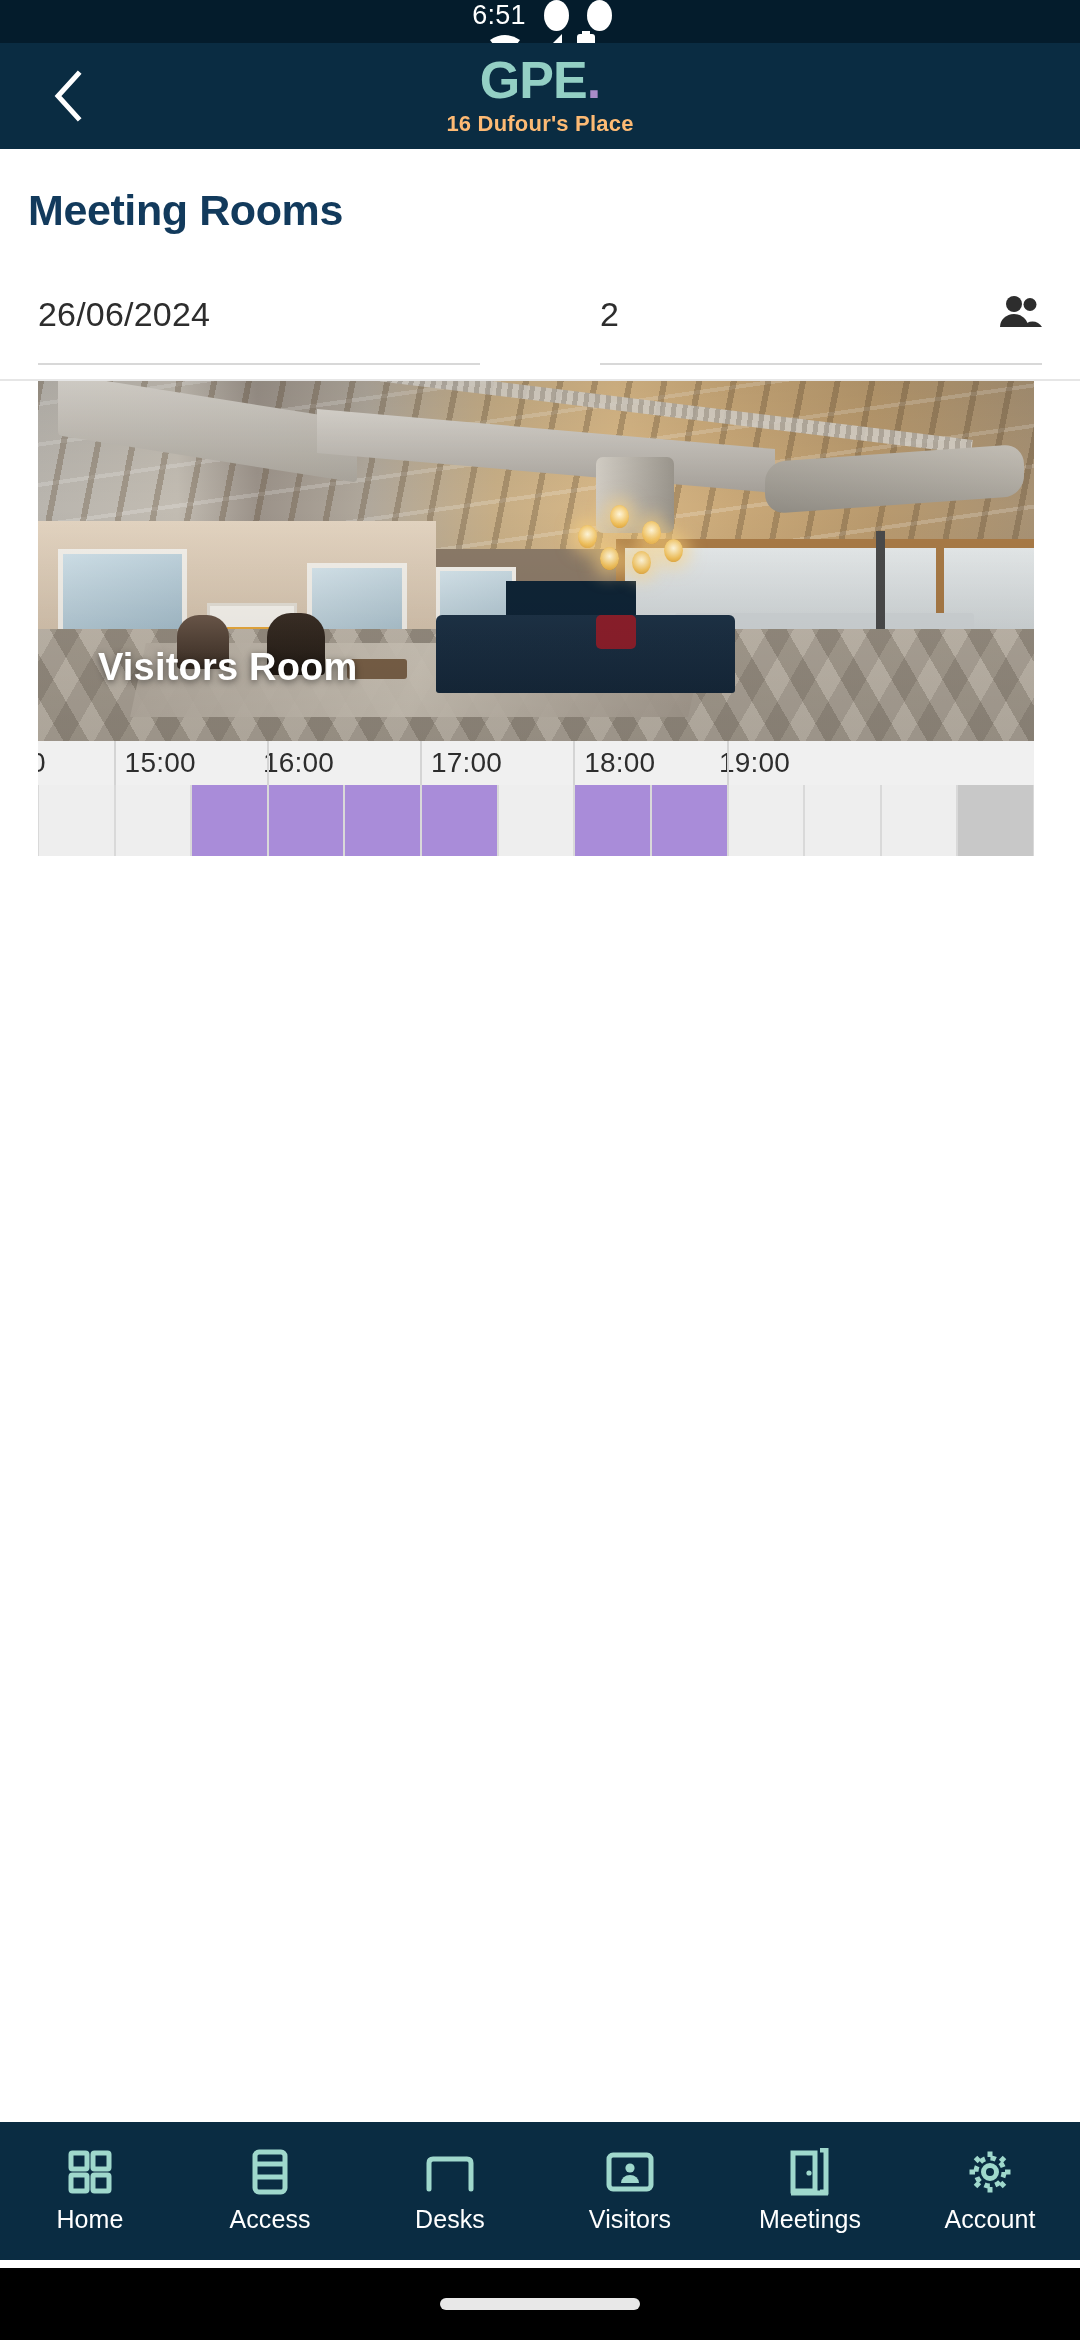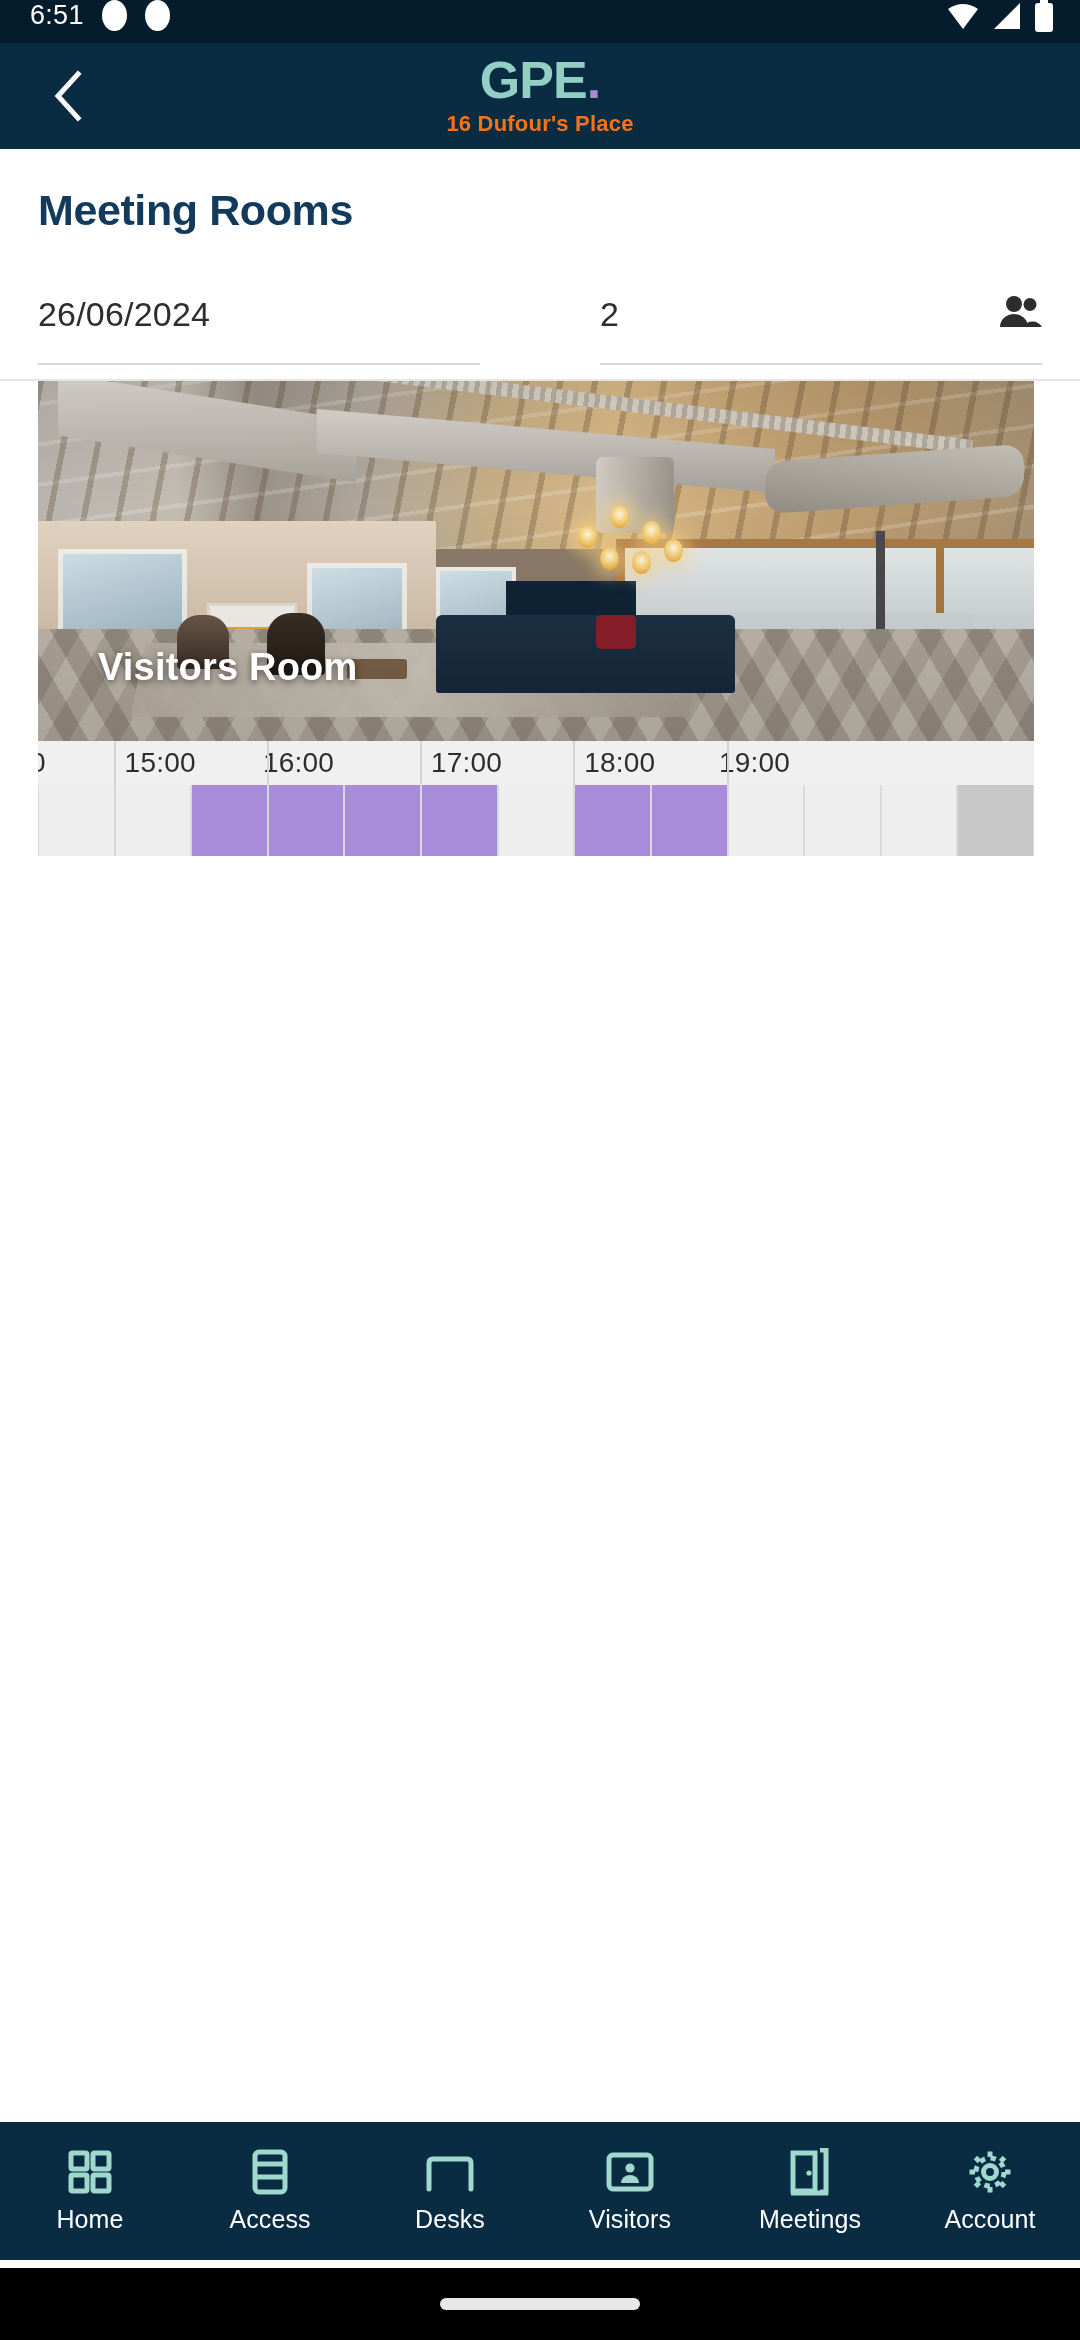--- a/index.html
+++ b/index.html
@@ -9,23 +9,24 @@
     background:#ffffff;
     overflow:hidden;
     position:relative;
   }
 
   
   #status-bar {
     height:43px;
     background:#041c2c;
     display:flex;
-    align-items:flex-start;
+    align-items:center;
     justify-content:space-between;
     padding:0 26px 0 30px;
+    flex-direction:column;
   }
   #status-left { display:flex; align-items:center; gap:18px; }
   #status-clock {
     color:#ffffff;
     font-size:27px;
     letter-spacing:.3px;
   }
   .status-dot {
     width:25px; height:31px;
     background:#ffffff;
@@ -52,34 +53,34 @@
   #brand-logo {
     font-size:52px;
     font-weight:bold;
     color:#93cfc4;
     letter-spacing:-1px;
     line-height:52px;
     display:inline-block;
   }
   #brand-logo .brand-dot { color:#a98cc8; }
   #brand-subtitle {
-    color:#f97316;
+    color:#fdba74;
     font-size:22px;
     font-weight:bold;
     margin-top:5px;
     letter-spacing:.2px;
   }
 
   
   #title-row {
     height:122px;
     display:flex;
     align-items:center;
     justify-content:space-between;
-    padding:0 26px 0 38px;
+    padding:0 26px 0 28px;
     background:#fff;
   }
   #page-title {
     color:#123a5c;
     font-size:43px;
     font-weight:bold;
     letter-spacing:-.4px;
   }
   #my-bookings-button {
     display:flex;

